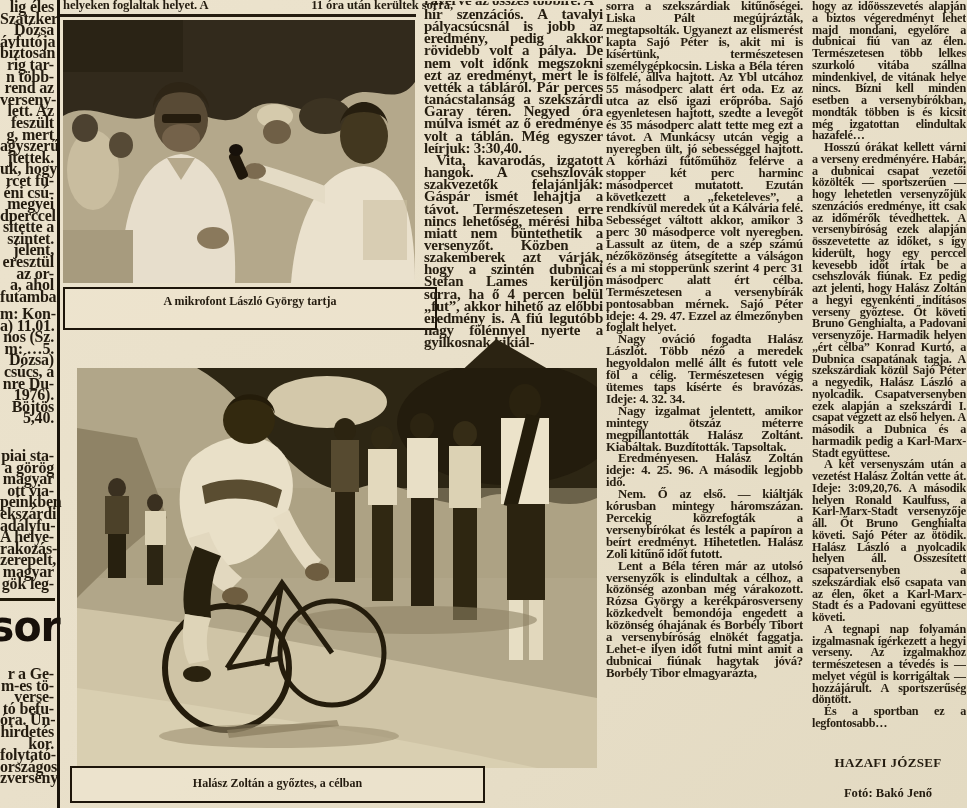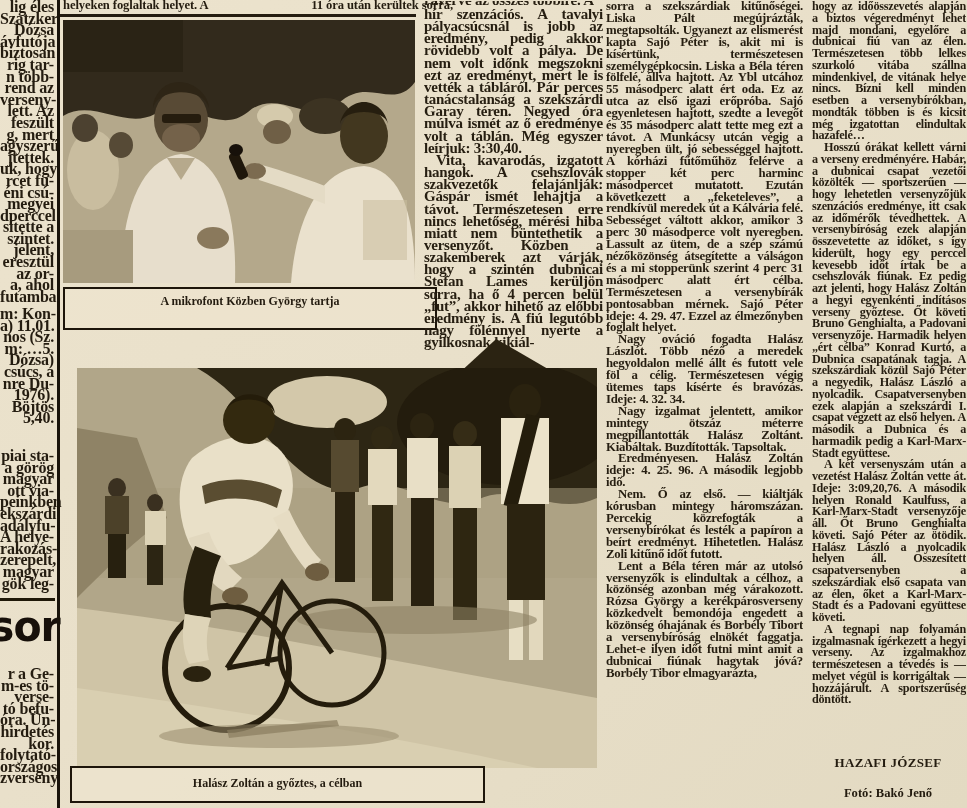--- a/index.html
+++ b/index.html
@@ -154,21 +154,21 @@
       <rect x="300" y="180" width="44" height="60" fill="#c9bd9f" opacity="0.55"></rect>
       <path d="M262,166 C236,156 210,148 192,143 L196,160 C216,166 242,176 262,184 Z" fill="#e4dbc5"></path>
       <ellipse cx="192" cy="151" rx="11" ry="8" fill="#7c6b50"></ellipse>
       <rect x="170" y="132" width="11" height="28" rx="4" fill="#1f170b" transform="rotate(-24 175 146)"></rect>
       <ellipse cx="173" cy="130" rx="7" ry="6" fill="#17110a"></ellipse>
       <rect x="0" y="210" width="70" height="53" fill="#a79b7e"></rect>
     </svg>
   </div>
 
   <div class="capbox cap1">
-    <div>A mikrofont Közben György tartja</div>
+    <div>A mikrofont László György tartja</div>
   </div>
 
   <div class="col col2">
     <div class="cutline">
       <span>ráverve az összes többire. A</span>
     </div>
     <div>
         <p>hír szenzációs. A tavalyi pályacsúcsnál is jobb az eredmény, pedig akkor rövidebb volt a pálya. De nem volt időnk megszokni ezt az eredményt, mert le is vették a tábláról. Pár perces tanácstalanság a szekszárdi Garay téren. Negyed óra múlva ismét az ő eredménye volt a táblán. Még egyszer leírjuk: 3:30,40.</p>
         <p>Vita, kavarodás, izgatott hangok. A csehszlovák szakvezetők felajánlják: Gáspár ismét lehajtja a távot. Természetesen erre nincs lehetőség, mérési hiba miatt nem büntethetik a versenyzőt. Közben a szakemberek azt várják, hogy a szintén dubnicai Stefan Lames kerüljön sorra, ha ő 4 percen belül „fut”, akkor hihető az előbbi eredmény is. A fiú legutóbb nagy fölénnyel nyerte a gyilkosnak kikiál-</p>
       </div>
@@ -246,18 +246,19 @@
       <p>Eredményesen. Halász Zoltán ideje: 4. 25. 96. A második legjobb idő.</p>
       <p>Nem. Ő az első. — kiáltják kórusban mintegy háromszázan. Percekig közrefogták a versenybírókat és lesték a papíron a beírt eredményt. Hihetetlen. Halász Zoli kitűnő időt futott.</p>
       <p>Lent a Béla téren már az utolsó versenyzők is elindultak a célhoz, a közönség azonban még várakozott. Rózsa György a kerékpárosverseny közkedvelt bemondója engedett a közönség óhajának és Borbély Tibort a versenybíróság elnökét faggatja. Lehet-e ilyen időt futni mint amit a dubnicai fiúnak hagytak jóvá? Borbély Tibor elmagyarázta,</p>
     </div>
 
   <div class="col col4">
       <p>hogy az időösszevetés alapján a biztos végeredményt lehet majd mondani, egyelőre a dubnicai fiú van az élen. Természetesen több lelkes szurkoló vitába szállna mindenkivel, de vitának helye nincs. Bízni kell minden esetben a versenybírókban, mondták többen is és kicsit még izgatottan elindultak hazafelé…</p>
       <p>Hosszú órákat kellett várni a verseny eredményére. Habár, a dubnicai csapat vezetői közölték — sportszerűen — hogy lehetetlen versenyzőjük szenzációs eredménye, itt csak az időmérők tévedhettek. A versenybíróság ezek alapján összevetette az időket, s így kiderült, hogy egy perccel kevesebb időt írtak be a csehszlovák fiúnak. Ez pedig azt jelenti, hogy Halász Zoltán a hegyi egyenkénti indításos verseny győztese. Őt követi Bruno Genghialta, a Padovani versenyzője. Harmadik helyen „ért célba” Konrad Kurtó, a Dubnica csapatának tagja. A szekszárdiak közül Sajó Péter a negyedik, Halász László a nyolcadik. Csapatversenyben ezek alapján a szekszárdi I. csapat végzett az első helyen. A második a Dubnica és a harmadik pedig a Karl-Marx-Stadt együttese.</p>
       <p>A két versenyszám után a vezetést Halász Zoltán vette át. Ideje: 3:09,20,76. A második helyen Ronald Kaulfuss, a Karl-Marx-Stadt versenyzője áll. Őt Bruno Genghialta követi. Sajó Péter az ötödik. Halász László a nyolcadik helyen áll. Összesített csapatversenyben a szekszárdiak első csapata van az élen, őket a Karl-Marx-Stadt és a Padovani együttese követi.</p>
       <p>A tegnapi nap folyamán izgalmasnak ígérkezett a hegyi verseny. Az izgalmakhoz természetesen a tévedés is — melyet végül is korrigáltak — hozzájárult. A sportszerűség döntött.</p>
+      <p>És a sportban ez a legfontosabb…</p>
     </div>
 
   <div class="byline">HAZAFI JÓZSEF</div>
   <div class="credit">Fotó: Bakó Jenő</div>
 
 </div>
 
 </body></html>

